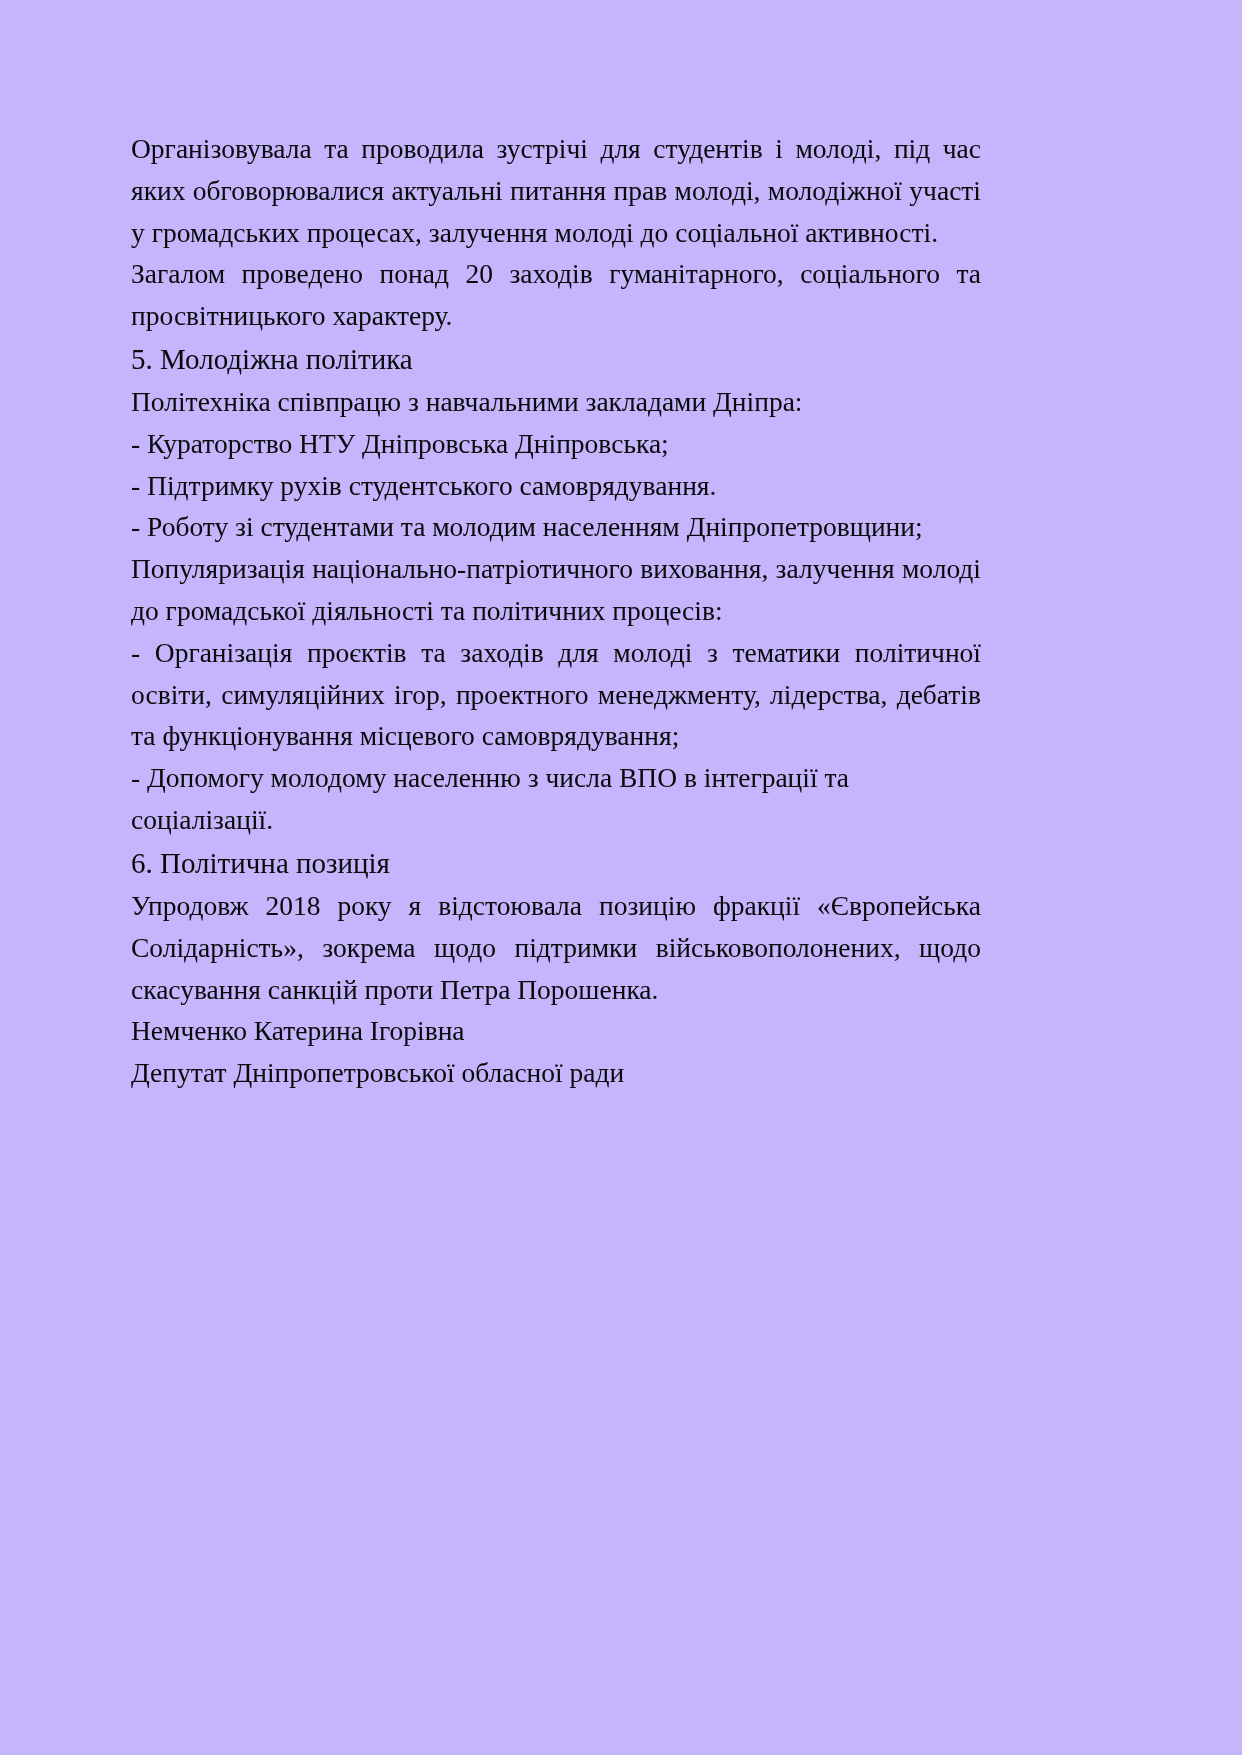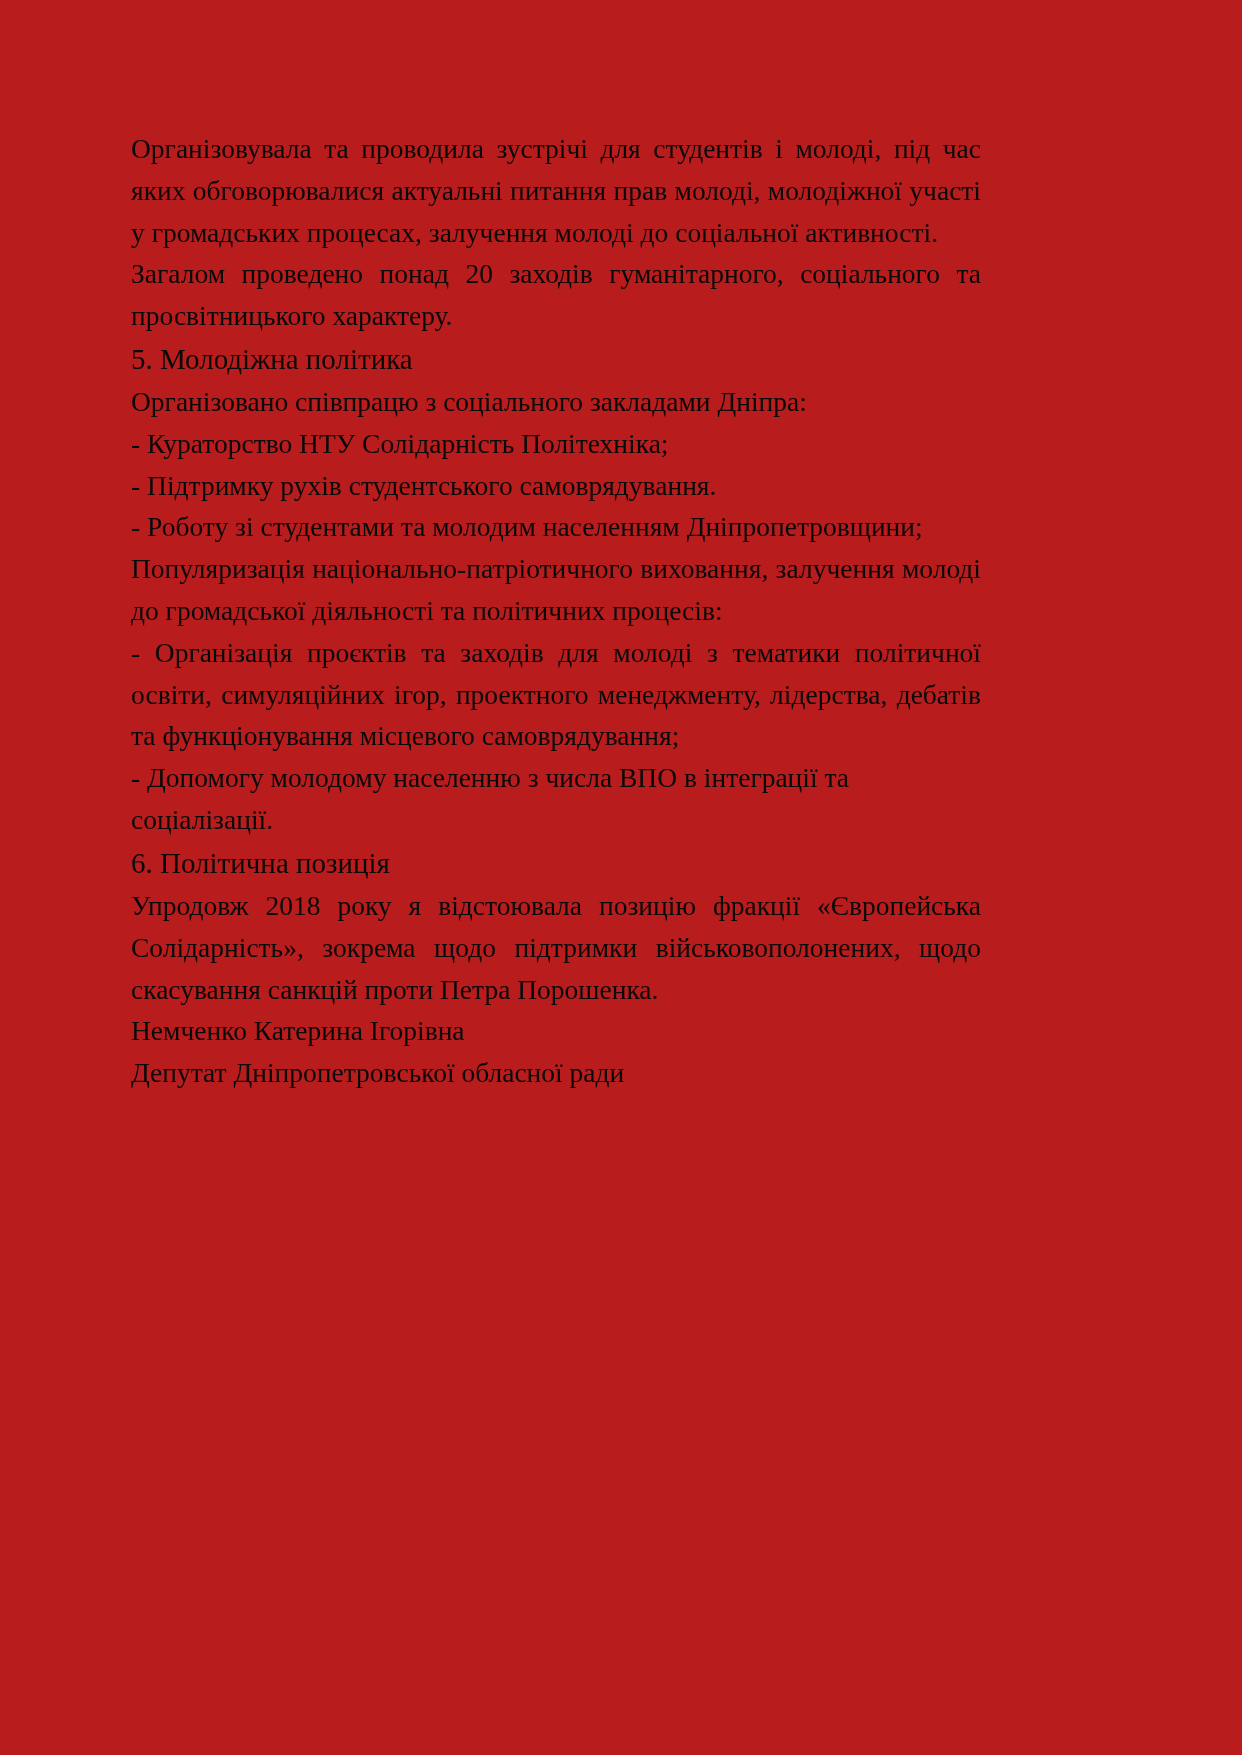--- a/index.html
+++ b/index.html
@@ -10,21 +10,21 @@
   }
   body {
     font-family: "Liberation Serif", "DejaVu Serif", serif;
     color: #000000;
   }
   .page {
     position: relative;
     width: 1242px;
     height: 1755px;
     margin: 0 auto;
-    background: #b91c1c;
+    background: #c4b5fd;
     box-sizing: border-box;
     overflow: hidden;
   }
   .content {
     position: absolute;
     left: 131px;
     top: 128px;
     width: 850px;
   }
   p {
@@ -63,23 +63,23 @@
 <div class="page">
   <div class="content">
 
     <p class="just gap-xs">Організовувала та проводила зустрічі для студентів і молоді, під час яких обговорювалися актуальні питання прав молоді, молодіжної участі у громадських процесах, залучення молоді до соціальної активності.</p>
 
     <p class="just gap-lg">Загалом проведено понад 20 заходів гуманітарного, соціального та просвітницького характеру.</p>
 
     <p class="left heading gap-lg">5. Молодіжна політика</p>
 
 
-    <p class="left gap-lg">Організовано співпрацю з соціального закладами Дніпра:</p>
+    <p class="left gap-lg">Політехніка співпрацю з навчальними закладами Дніпра:</p>
 
-    <p class="left bullet gap-lg">- Кураторство НТУ Солідарність Політехніка;</p>
+    <p class="left bullet gap-lg">- Кураторство НТУ Дніпровська Дніпровська;</p>
 
     <p class="left bullet gap-lg">- Підтримку рухів студентського самоврядування.</p>
 
     <p class="left bullet gap-lg">- Роботу зі студентами та молодим населенням Дніпропетровщини;</p>
 
     <p class="just gap-lg">Популяризація національно-патріотичного виховання, залучення молоді до громадської діяльності та політичних процесів:</p>
 
     <p class="just bullet gap-lg">- Організація проєктів та заходів для молоді з тематики політичної освіти, симуляційних ігор, проектного менеджменту, лідерства, дебатів та функціонування місцевого самоврядування;</p>
 
     <p class="left bullet gap-lg">- Допомогу молодому населенню з числа ВПО в інтеграції та соціалізації.</p>

